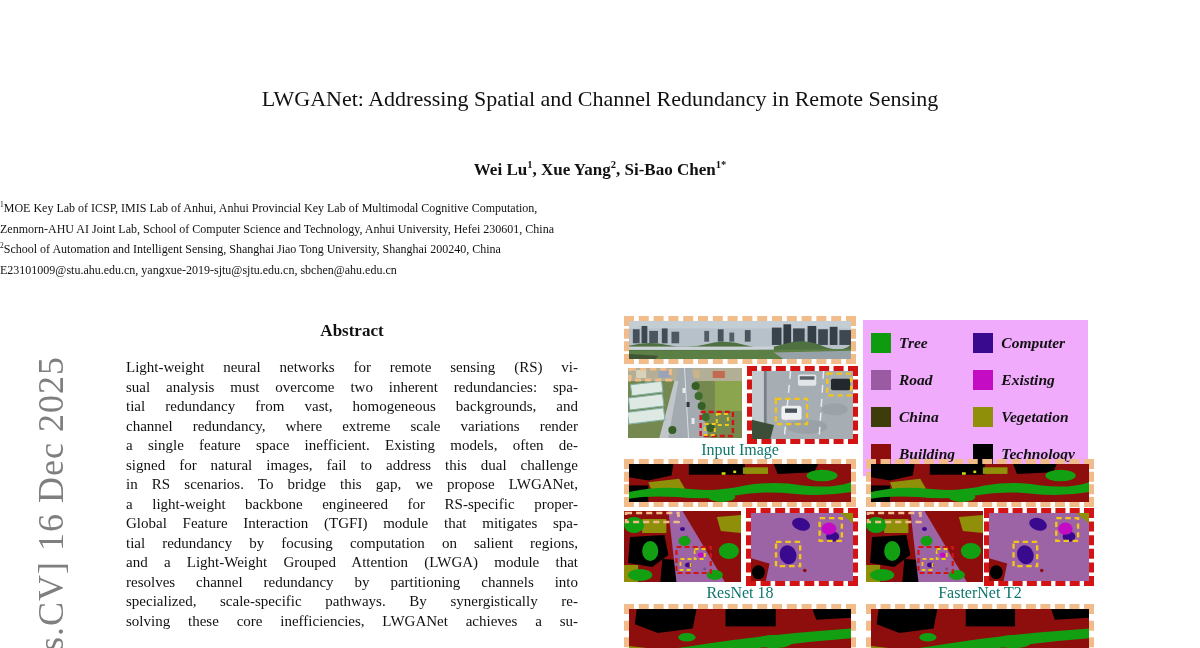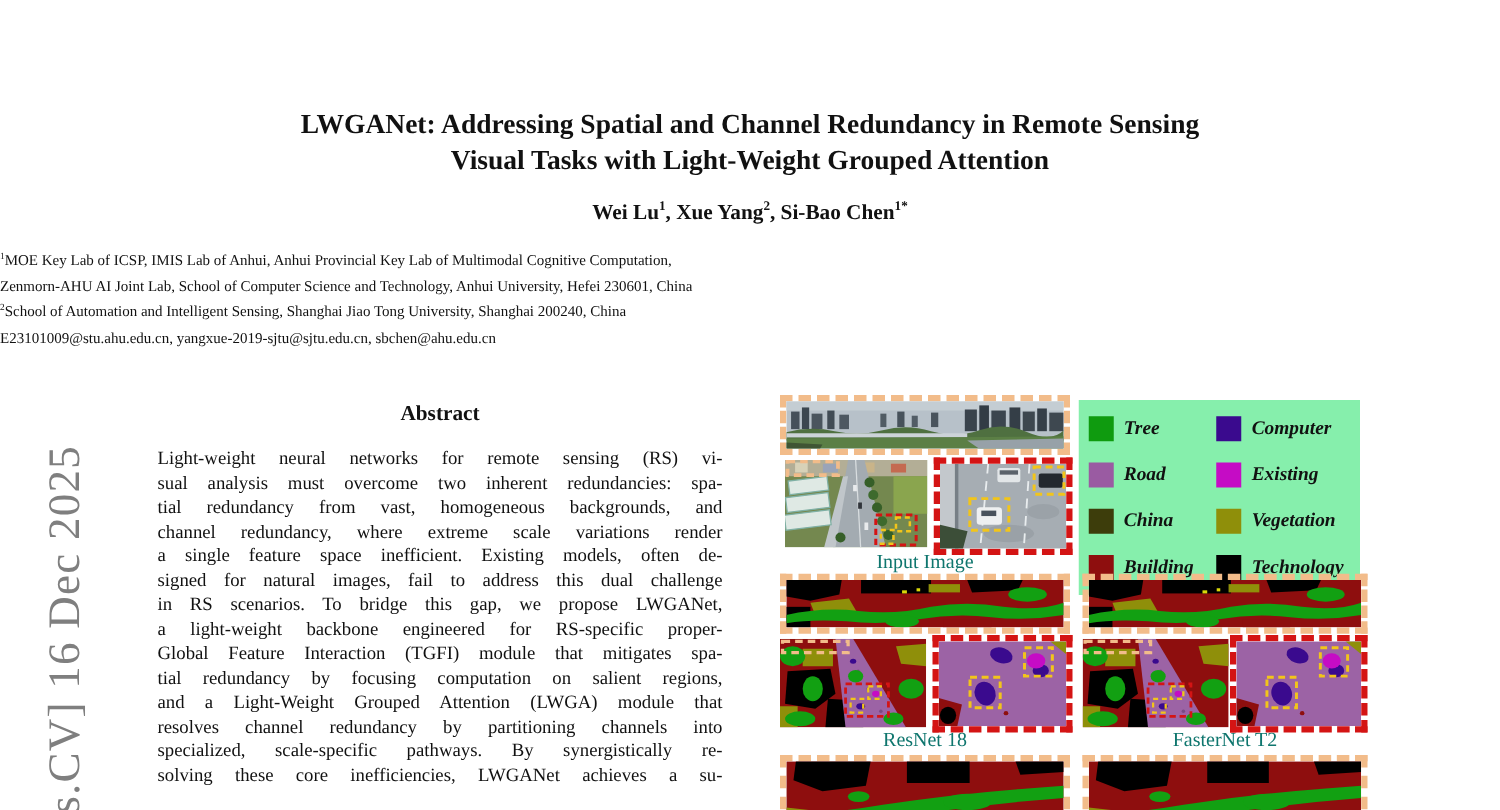--- a/index.html
+++ b/index.html
@@ -3,37 +3,37 @@
 <meta charset="utf-8">
 <style>
   html,body{margin:0;padding:0;background:#fff;}
   .page{position:relative;width:1200px;height:648px;overflow:hidden;background:#ffffff;
         font-family:"Liberation Serif", serif;color:#111;}
   .abs{position:absolute;}
   
   .arxiv{position:absolute;left:30px;top:668px;transform:rotate(-90deg);transform-origin:0 0;
          white-space:nowrap;font-size:36px;color:#7f7f7f;letter-spacing:1px;}
   
-  .title{left:0;top:84px;width:1200px;text-align:center;font-size:22px;font-weight:bold;line-height:29px;}
+  .title{left:0;top:84px;width:1200px;text-align:center;font-size:22px;font-weight:normal;line-height:29px;}
   .title2{top:113px;}
   .authors{left:0;top:160px;width:1200px;text-align:center;font-size:17px;font-weight:bold;}
   .affils{left:0;top:198px;width:976px;text-align:left;font-size:12px;line-height:20.6px;}
   sup{font-size:62%;line-height:0;}
   
   .abs-heading{left:126px;top:321px;width:452px;text-align:center;font-size:17px;font-weight:bold;}
   .abs-body{left:126px;top:358px;width:452px;font-size:15px;}
   .abs-line{line-height:19.5px;text-align:justify;text-align-last:justify;white-space:normal;}
   
   .panel{position:absolute;box-sizing:border-box;overflow:hidden;}
   .panel svg{display:block;width:100%;height:100%;}
   .b-orange{border:5px dashed #f2bc8a;}
   .b-red{border:5px dashed #d41414;}
   .caption{position:absolute;text-align:center;font-size:16px;color:#0f766e;}
   
-  .legend{position:absolute;left:863px;top:320px;width:225px;height:156px;background:#86efac;
+  .legend{position:absolute;left:863px;top:320px;width:225px;height:156px;background:#f0abfc;
           display:grid;grid-template-columns:1fr 1.12fr;align-items:center;
           padding:4px 0 4px 8px;box-sizing:border-box;}
   .legend-item{display:flex;align-items:center;gap:8px;}
   .swatch{width:20px;height:20px;flex:0 0 auto;}
   .l-label{font-style:italic;font-weight:600;font-size:15.5px;color:#111;}
   .hidden-defs{position:absolute;width:0;height:0;overflow:hidden;}
 </style>
 </head>
 <body>
 
@@ -175,21 +175,20 @@
       <rect x="74" y="6" width="24" height="26" fill="none" stroke="#f2c51a" stroke-width="2.6" stroke-dasharray="6 4"></rect>
     </g>
   </defs>
 </svg>
 
 <div class="page">
 
   <div class="arxiv">cs.CV] 16 Dec 2025</div>
 
   <div class="abs title">LWGANet: Addressing Spatial and Channel Redundancy in Remote Sensing</div>
-  <div class="abs title title2">Visual Tasks with Light-Weight Grouped Attention</div>
 
   <div class="abs authors">
     <span><span>Wei Lu</span><sup>1</sup><span>, </span></span><span><span>Xue Yang</span><sup>2</sup><span>, </span></span><span><span>Si-Bao Chen</span><sup>1*</sup><span></span></span>
   </div>
 
   <div class="abs affils">
     <div><sup>1</sup><span>MOE Key Lab of ICSP, IMIS Lab of Anhui, Anhui Provincial Key Lab of Multimodal Cognitive Computation,</span></div>
     <div><sup></sup><span>Zenmorn-AHU AI Joint Lab, School of Computer Science and Technology, Anhui University, Hefei 230601, China</span></div>
     <div><sup>2</sup><span>School of Automation and Intelligent Sensing, Shanghai Jiao Tong University, Shanghai 200240, China</span></div>
     <div><sup></sup><span>E23101009@stu.ahu.edu.cn, yangxue-2019-sjtu@sjtu.edu.cn, sbchen@ahu.edu.cn</span></div>

